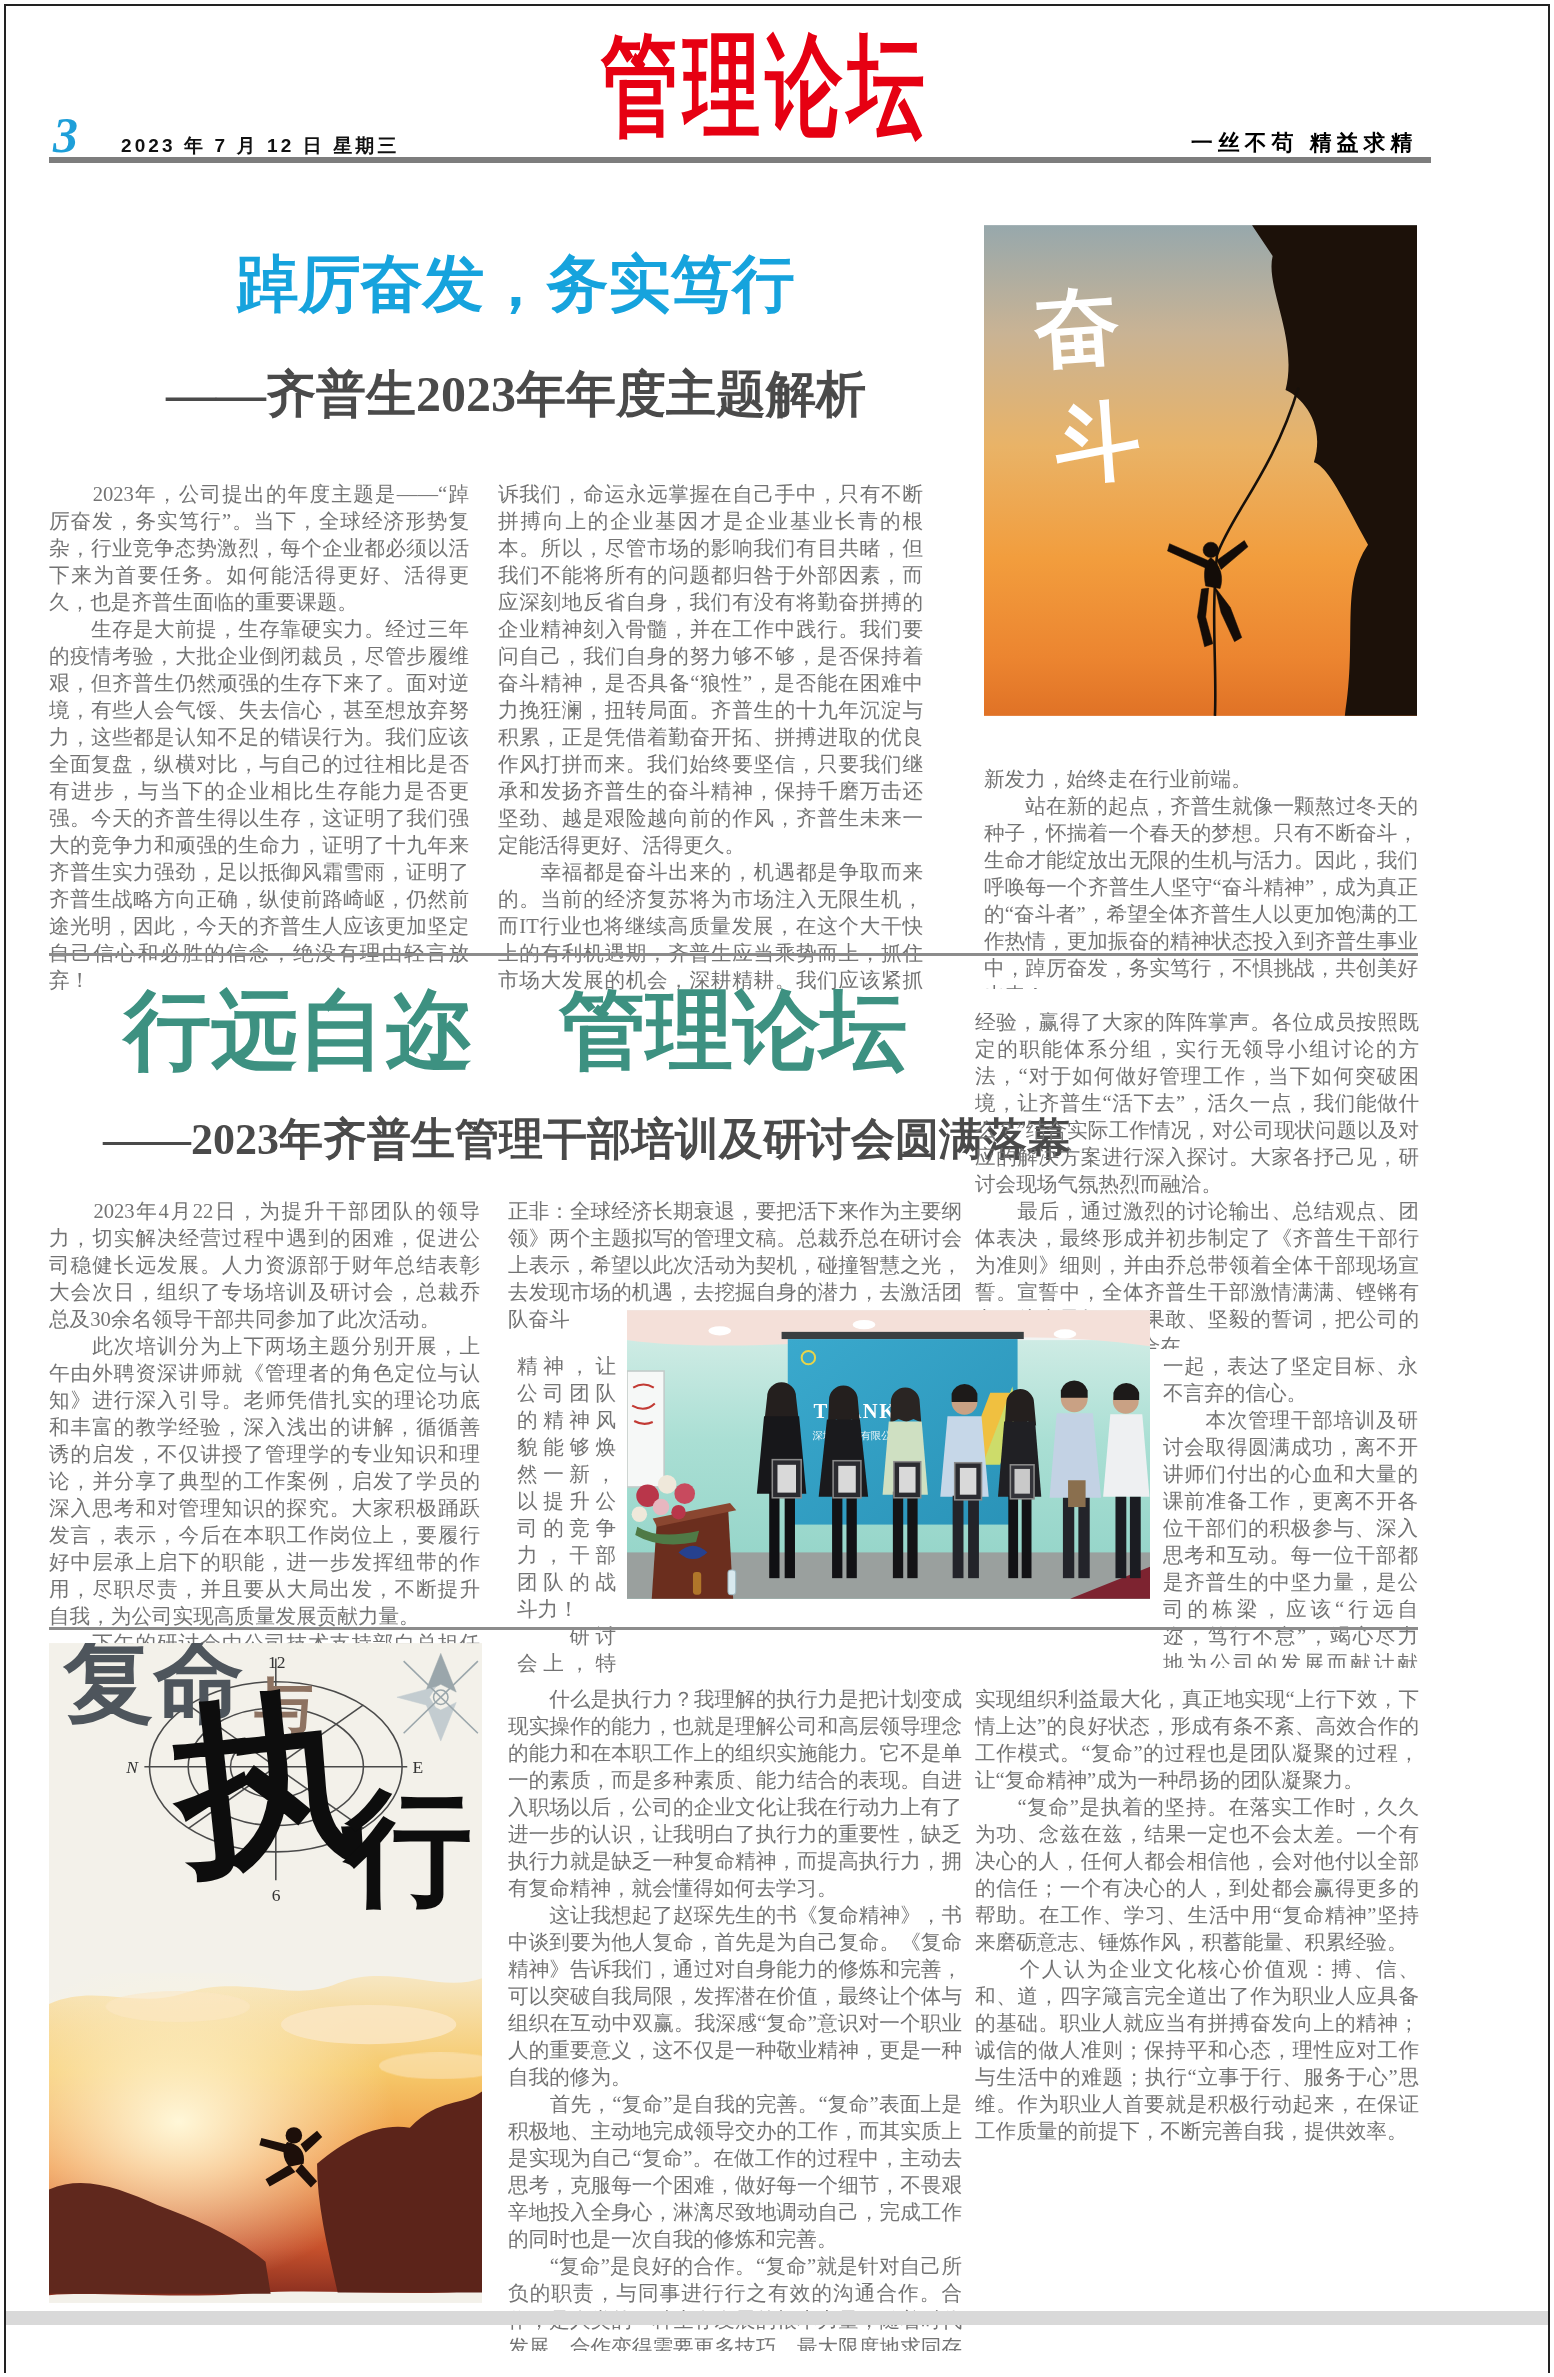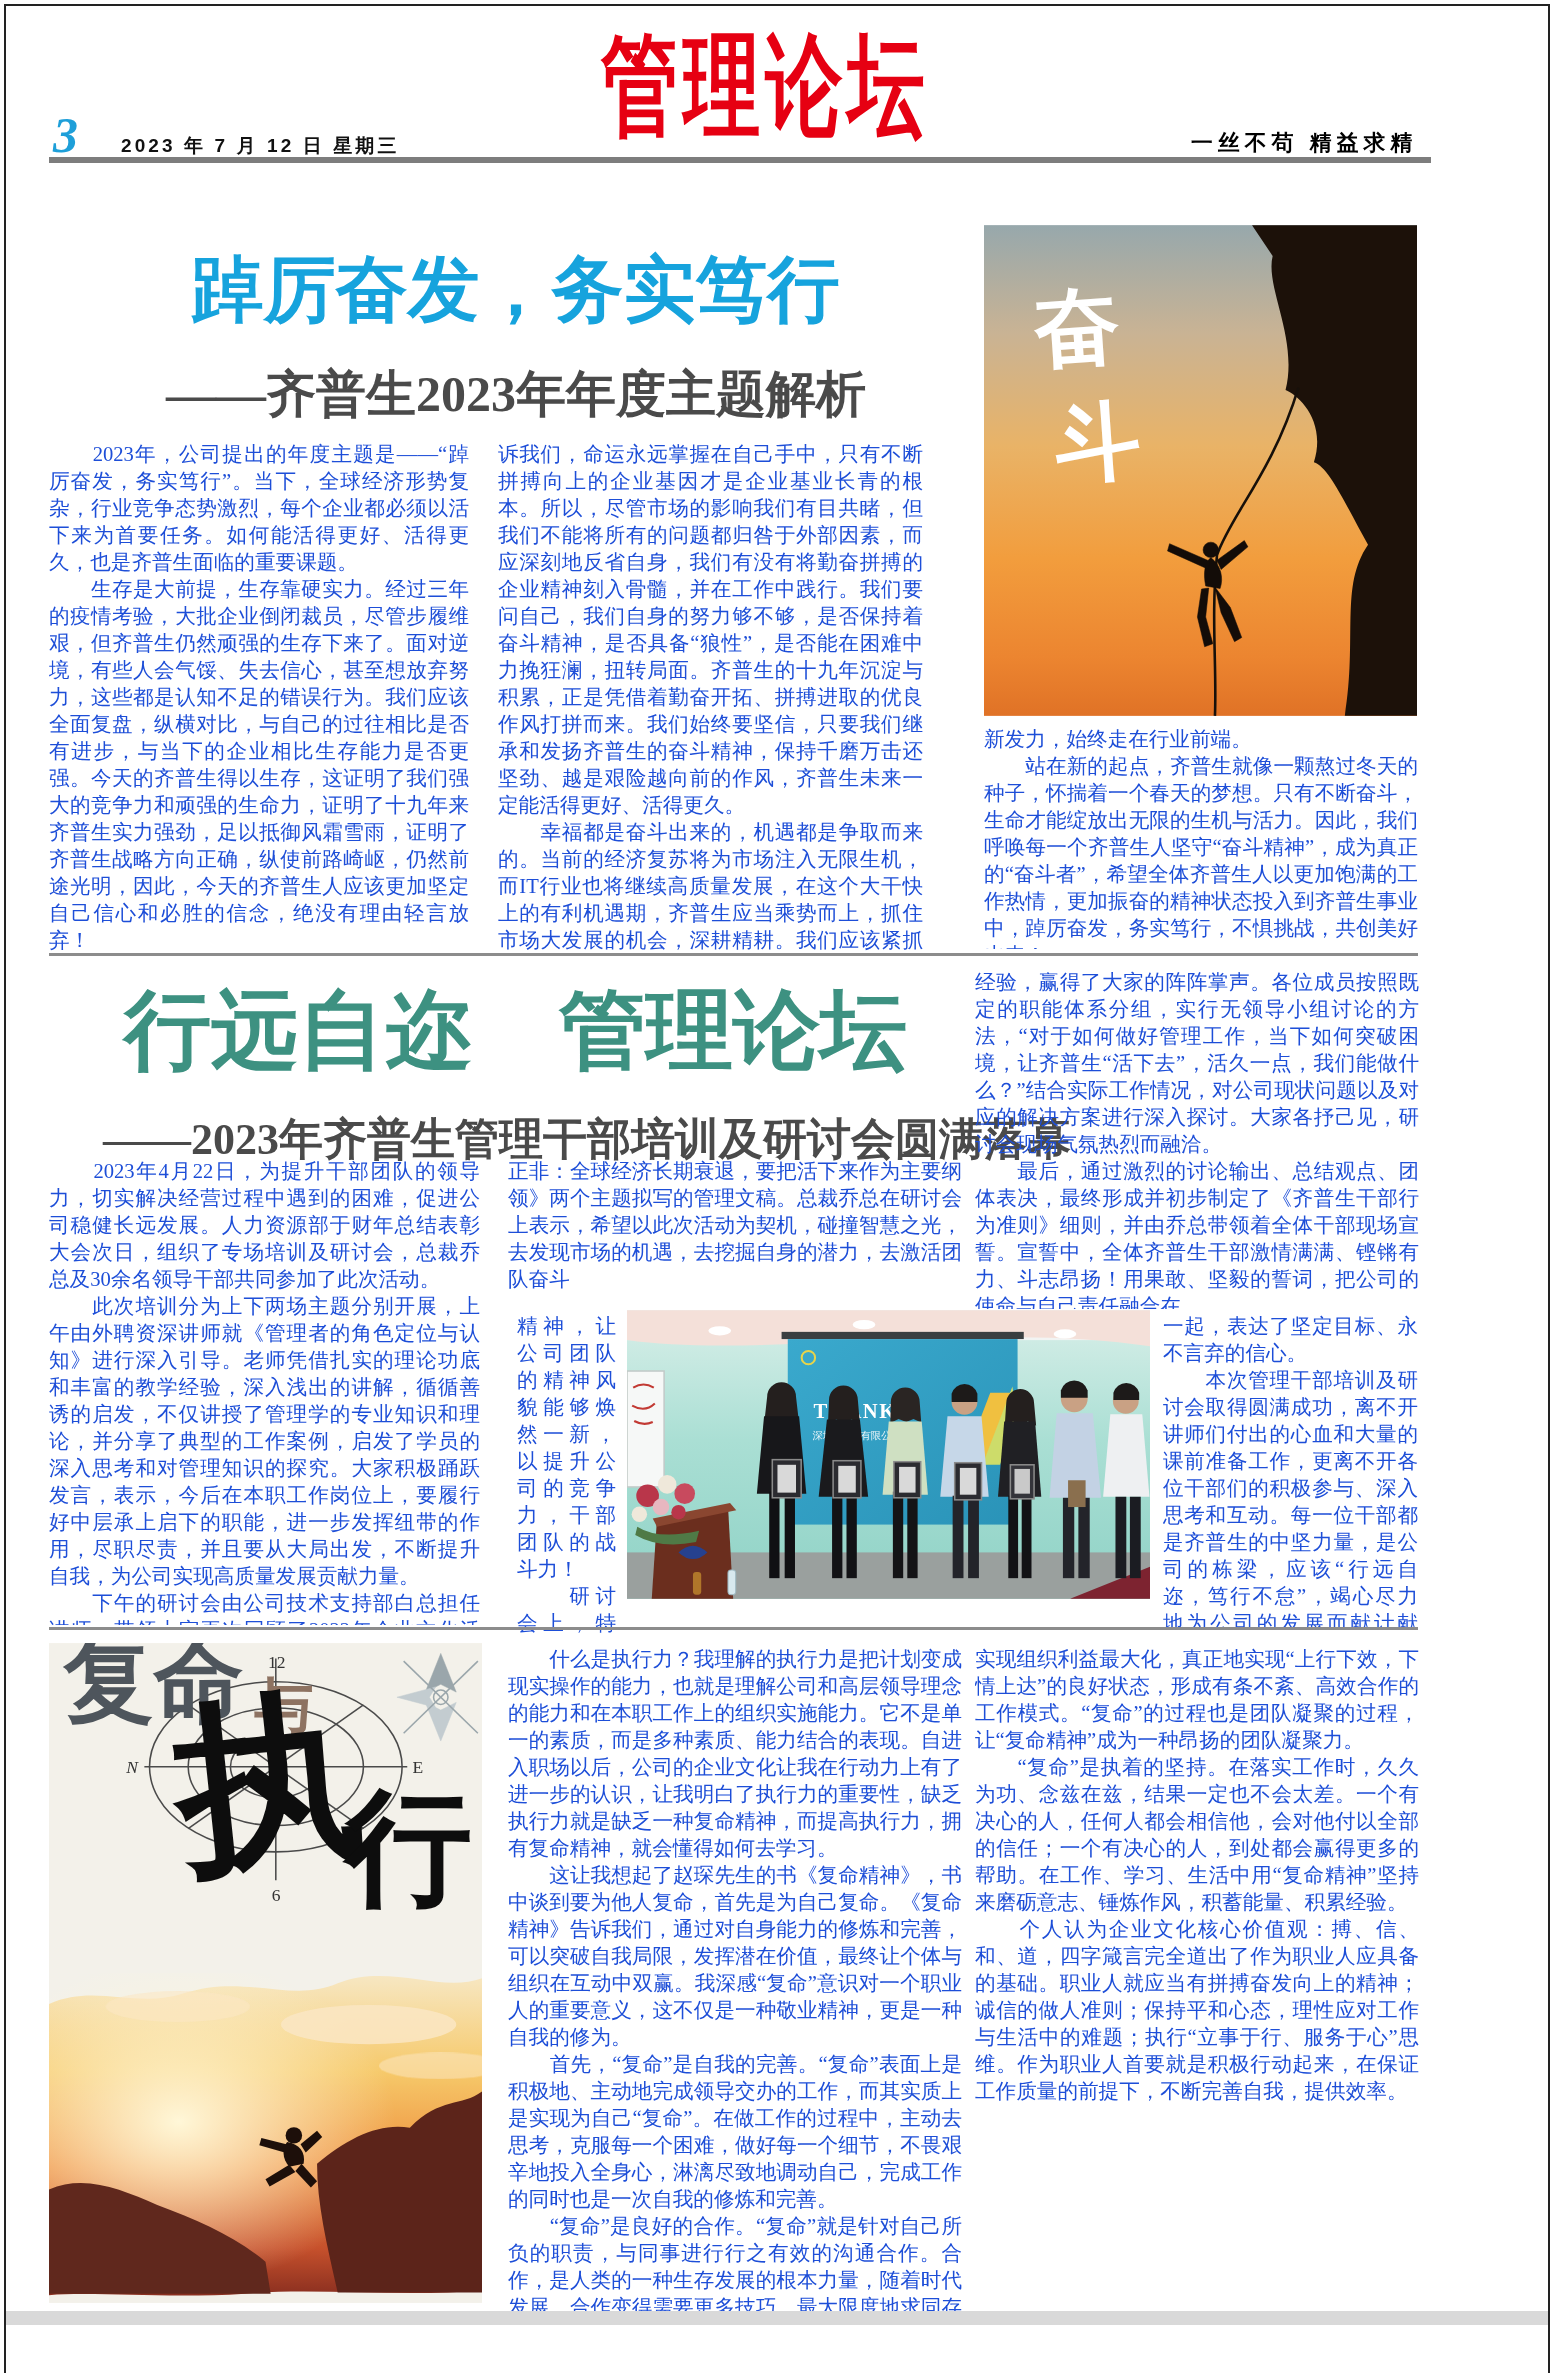--- a/index.html
+++ b/index.html
@@ -8,26 +8,26 @@
   .abs{position:absolute;}
   .edge{background:#222;}
   
   .pageno{font-style:italic;font-weight:bold;font-size:50px;color:#1e9fd9;font-family:"Liberation Serif",serif;}
   .date{font-family:"Liberation Sans",sans-serif;font-size:19px;letter-spacing:3.1px;color:#111;font-weight:bold;margin-left:19px;}
   .masthead{font-weight:900;font-size:77px;color:#e60012;letter-spacing:5.2px;
             transform:scaleY(1.45);transform-origin:center bottom;font-family:"Liberation Serif",serif;white-space:nowrap;}
   .slogan{font-family:"Liberation Sans",sans-serif;font-weight:bold;font-size:21.7px;letter-spacing:5.2px;color:#000000;white-space:nowrap;}
   .hrule{background:#7d7d7d;}
   
-  .h1blue{font-family:"Liberation Sans",sans-serif;font-weight:900;font-size:72px;color:#16a3dd;text-align:center;white-space:nowrap;}
+  .h1blue{font-family:"Liberation Sans",sans-serif;font-weight:900;font-size:62px;color:#16a3dd;text-align:center;white-space:nowrap;}
   .h2teal{font-family:"Liberation Sans",sans-serif;font-weight:900;font-size:87px;color:#3d9181;text-align:center;white-space:nowrap;}
   .sub1{font-weight:bold;font-size:50px;color:#4a4a4a;text-align:center;white-space:nowrap;}
   .sub2{font-weight:bold;font-size:44px;color:#4a4a4a;text-align:center;white-space:nowrap;}
   
-  .col{font-size:20.6px;line-height:27px;text-align:justify;overflow:hidden;color:#1d4ed8;}
+  .col{font-size:20.6px;line-height:27px;text-align:justify;overflow:hidden;color:#737373;margin-top:40px;}
   .col p{margin:0;}
   .divider{background:#8c8c8c;}
   .footband{background:#d9d9d9;}
   svg text{font-family:"Liberation Serif",serif;}
 </style>
 </head>
 <body>
 
 <div id="page">
 

